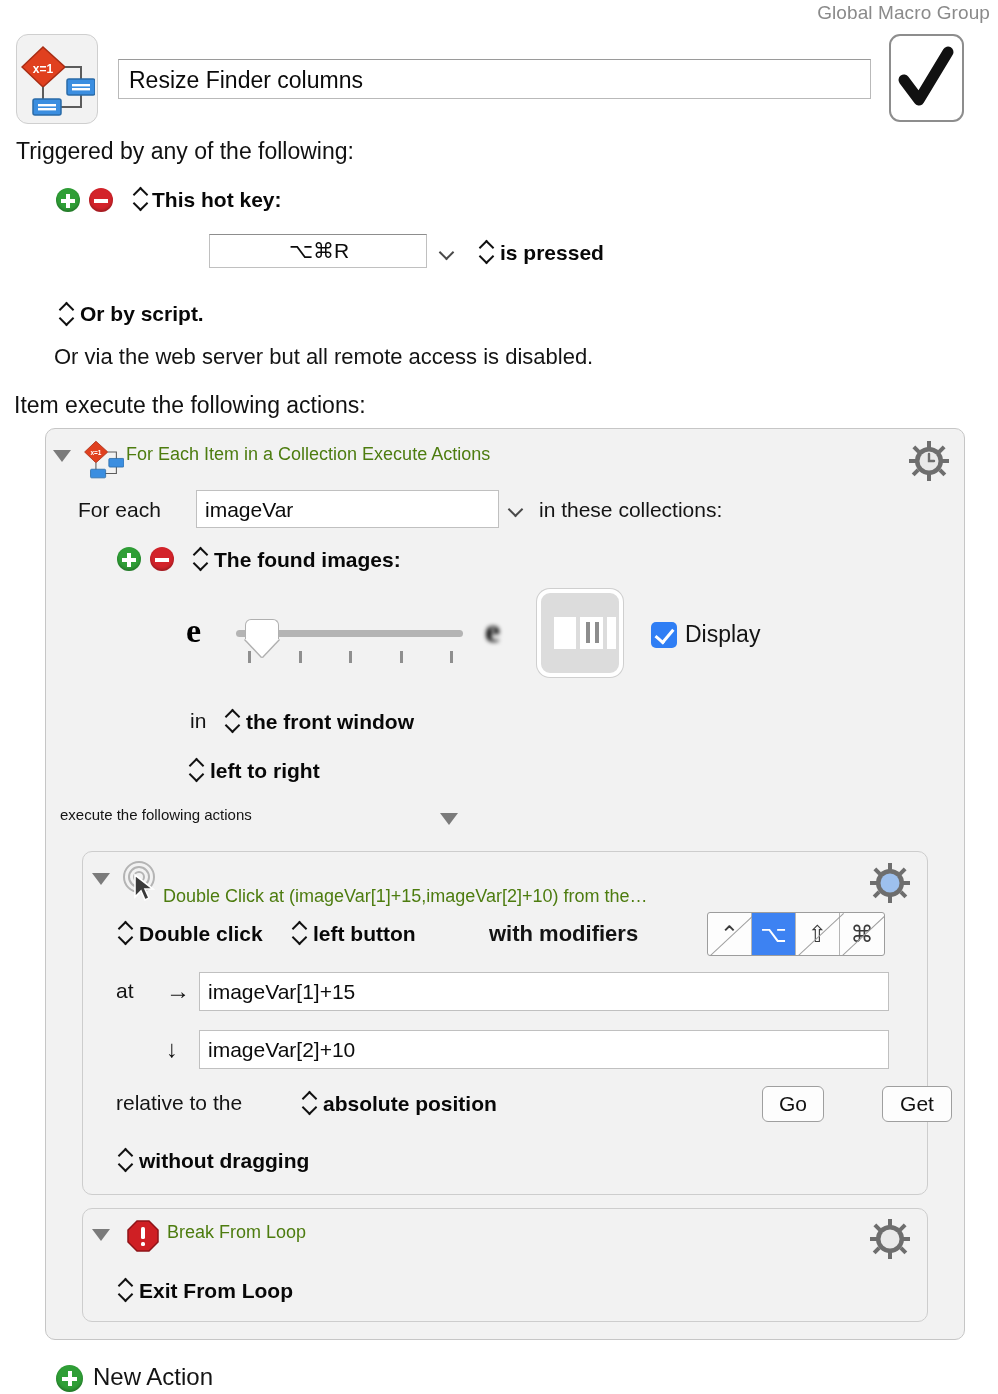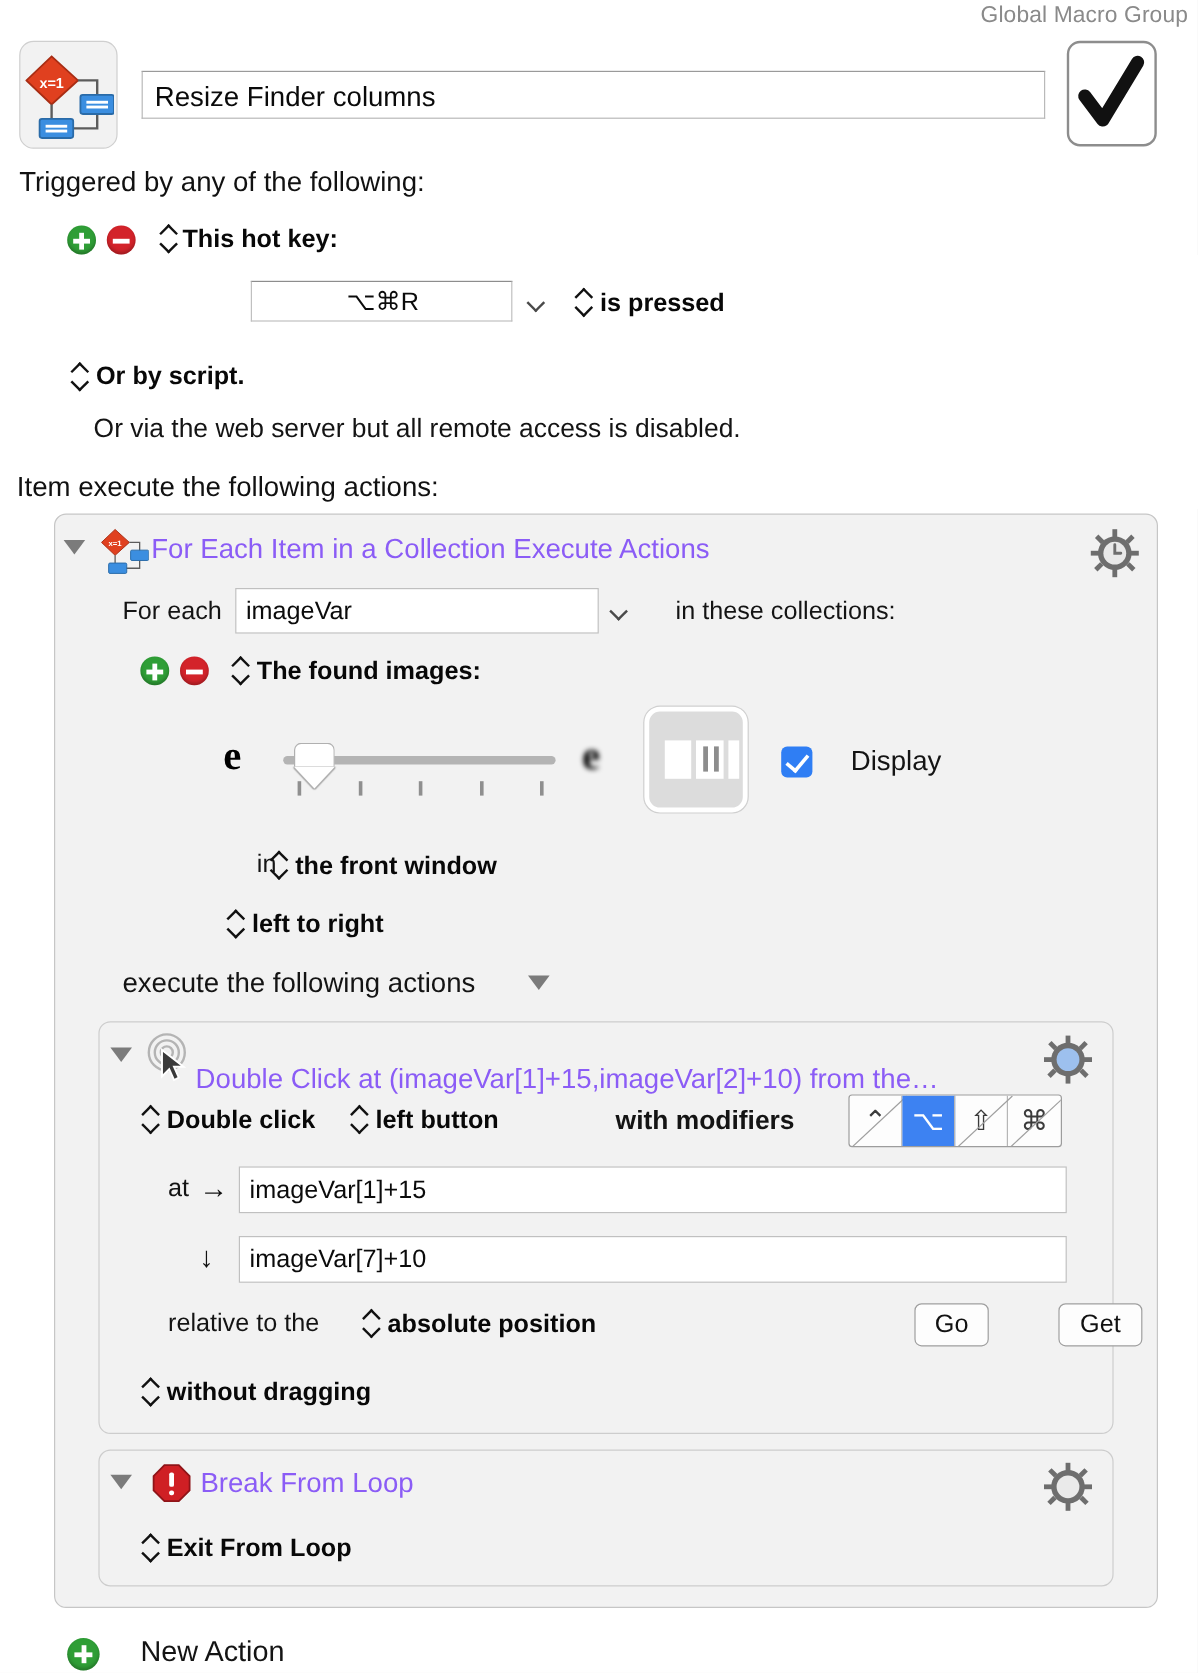--- a/index.html
+++ b/index.html
@@ -33,21 +33,21 @@
     position:absolute;left:10px;top:7px;font-size:23px;color:#0a0a0a;
   }
   #enabled-toggle{
     position:absolute;left:889px;top:34px;width:75px;height:88px;
     background:#ffffff;border:2px solid #8d8d8d;border-radius:11px;
     box-sizing:border-box;
   }
 
   
   .section-title{position:absolute;font-size:23px;color:#111;}
-  .plain{position:absolute;font-size:21px;color:#141414;margin-left:24px;}
+  .plain{position:absolute;font-size:21px;color:#141414;}
   .strong{position:absolute;font-size:21px;color:#080808;font-weight:bold;}
 
   
   .pm{position:absolute;width:24px;height:24px;border-radius:50%;}
   .pm.plus{background:#2f9e36;box-shadow:inset 0 -2px 3px rgba(0,0,0,.25);}
   .pm.minus{background:#d3232a;box-shadow:inset 0 -2px 3px rgba(0,0,0,.25);}
   .pm i{position:absolute;background:#fff;}
   .pm.plus i.h{left:5px;top:10.5px;width:14px;height:4px;}
   .pm.plus i.v{left:10px;top:5.5px;width:4px;height:14px;}
   .pm.minus i.h{left:5px;top:10.5px;width:14px;height:4px;}
@@ -74,21 +74,21 @@
   
   .chev{position:absolute;width:14px;height:9px;}
   .chev:before{content:"";position:absolute;left:0;top:0;width:9px;height:9px;
     border-left:2px solid #4a4a4a;border-bottom:2px solid #4a4a4a;
     transform:rotate(-45deg);transform-origin:center;}
 
   
   .panel{position:absolute;background:#f2f2f2;border:1px solid #c6c6c6;
     border-radius:10px;box-sizing:border-box;}
   .panel.inner{background:#f2f2f2;border-color:#cdcdcd;}
-  .action-title{position:absolute;font-size:23px;color:#8b5cf6;white-space:nowrap;}
+  .action-title{position:absolute;font-size:18px;color:#4d7c0f;white-space:nowrap;}
 
   
   #fuzz-track{position:absolute;height:7px;background:#b4b4b4;border-radius:4px;}
   #fuzz-thumb{position:absolute;width:34px;height:38px;}
   #fuzz-thumb .body{position:absolute;left:0;top:0;width:34px;height:22px;
     background:#fff;border:1px solid #b0b0b0;border-bottom:none;
     border-radius:6px 6px 0 0;box-sizing:border-box;}
   #fuzz-thumb .point{position:absolute;left:0;top:20px;width:0;height:0;
     border-left:17px solid transparent;border-right:17px solid transparent;
     border-top:18px solid #fff;
@@ -267,21 +267,21 @@
 <div class="cbox" style="left:651px;top:622px;"></div>
 <div class="plain" style="left:685px;top:621px;font-size:23px;">Display</div>
 
 <div class="plain" style="left:190px;top:709px;">in</div>
 <div class="updown" style="left:226px;top:708px;"></div>
 <div class="strong" style="left:246px;top:710px;">the front window</div>
 
 <div class="updown" style="left:190px;top:757px;"></div>
 <div class="strong" style="left:210px;top:759px;">left to right</div>
 
-<div class="plain" style="left:78px;top:806px;font-size:23px;">execute the following actions</div>
+<div class="plain" style="left:60px;top:806px;font-size:15px;">execute the following actions</div>
 <div class="tri" style="left:440px;top:813px;"></div>
 
 <div class="panel inner" style="left:82px;top:851px;width:846px;height:344px;"></div>
 
 <div class="tri" style="left:92px;top:873px;"></div>
 
 <svg style="position:absolute;left:120px;top:860px;" width="42" height="44" viewBox="0 0 42 44">
   <g fill="none" stroke="#b4b4b4" stroke-width="2">
     <circle cx="19" cy="17" r="5"></circle>
       <circle cx="19" cy="17" r="10"></circle>
@@ -321,21 +321,21 @@
 </div>
 
 <div class="plain" style="left:116px;top:979px;">at</div>
 <div class="axis-arrow" style="left:166px;top:977px;">→</div>
 <div class="tfield" style="left:199px;top:972px;width:690px;height:39px;">
   <span style="top:7px;">imageVar[1]+15</span>
 </div>
 
 <div class="axis-arrow" style="left:166px;top:1035px;">↓</div>
 <div class="tfield" style="left:199px;top:1030px;width:690px;height:39px;">
-  <span style="top:7px;">imageVar[7]+10</span>
+  <span style="top:7px;">imageVar[2]+10</span>
 </div>
 
 <div class="plain" style="left:116px;top:1091px;">relative to the</div>
 <div class="updown" style="left:303px;top:1090px;"></div>
 <div class="strong" style="left:323px;top:1092px;">absolute position</div>
 <div class="pbtn" style="left:762px;top:1086px;width:62px;">Go</div>
 <div class="pbtn" style="left:838px;top:1086px;width:70px;margin-left:44px;">Get</div>
 
 <div class="updown" style="left:119px;top:1147px;"></div>
 <div class="strong" style="left:139px;top:1149px;">without dragging</div>

